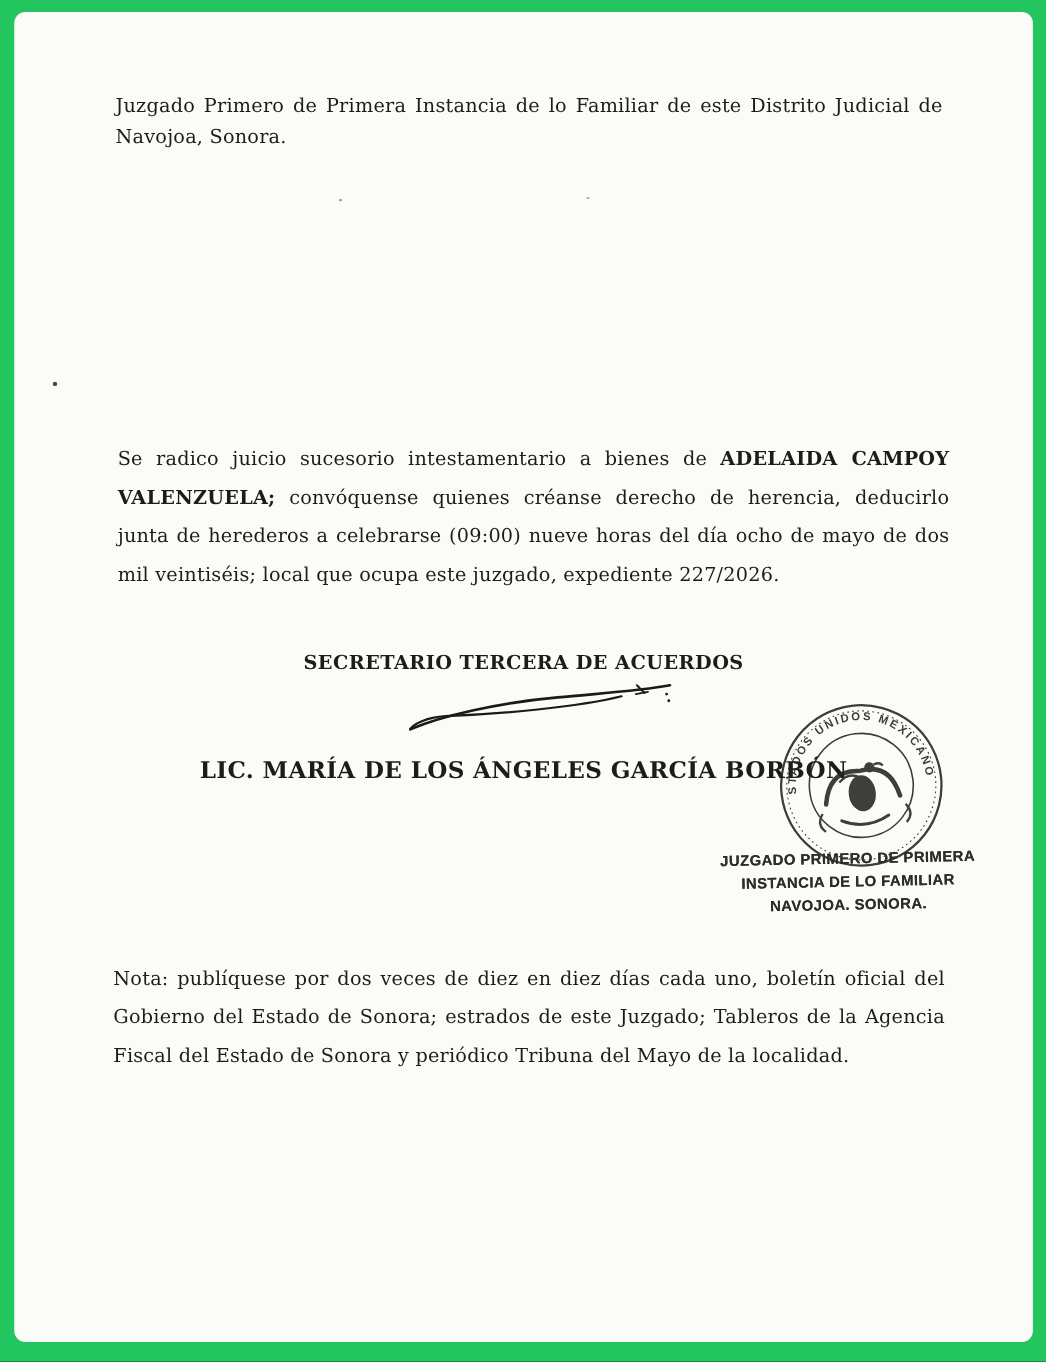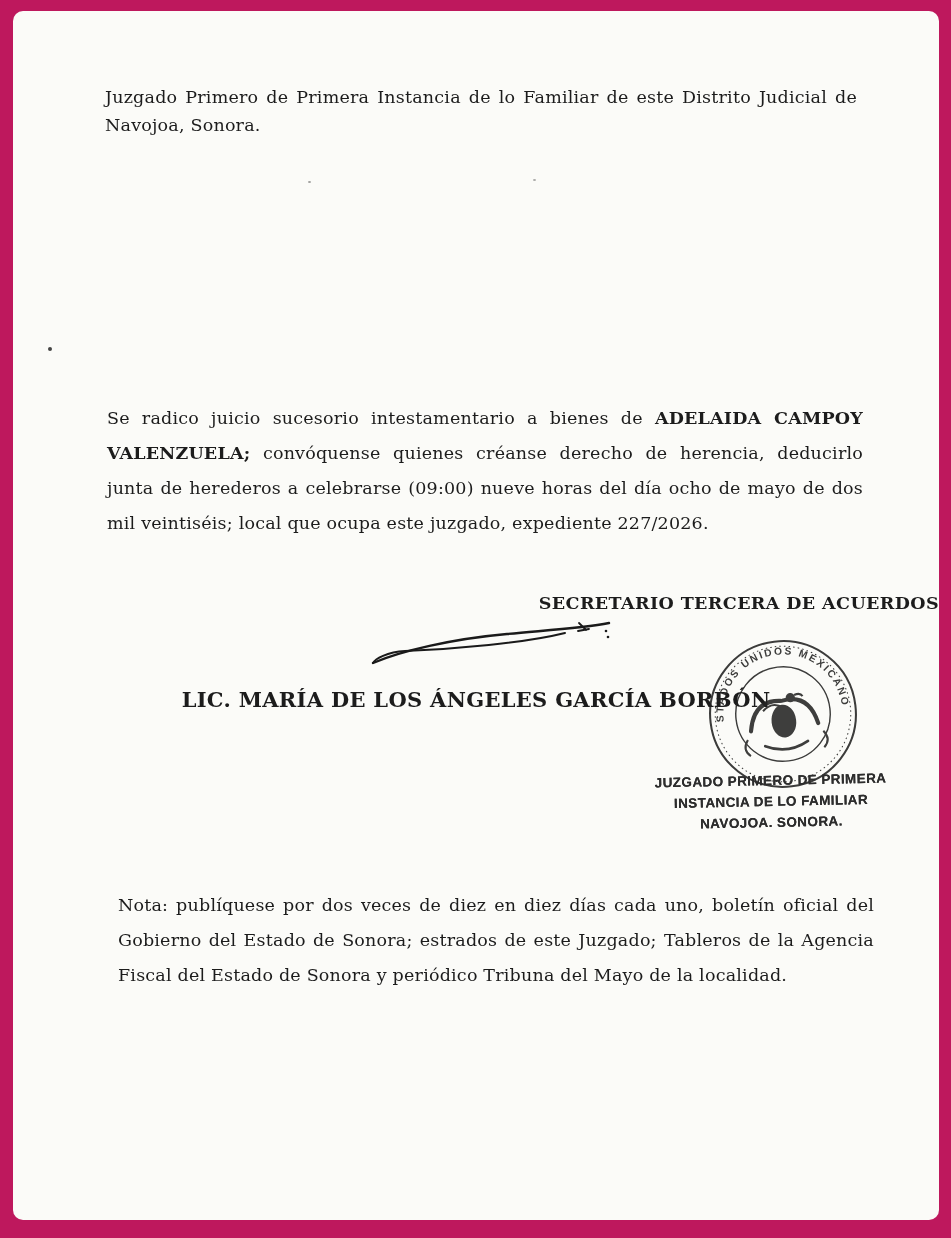--- a/index.html
+++ b/index.html
@@ -1,20 +1,20 @@
 <!DOCTYPE html>
 <html><head>
 <meta charset="utf-8">
 <style>
   html, body { margin: 0; padding: 0; background: #111; }
   .scan {
     position: relative;
     width: 951px;
     height: 1238px;
-    background: #be185d;
+    background: #22c55e;
     box-sizing: border-box;
     padding: 11px 12px 18px 13px;
     font-family: "DejaVu Serif", "Liberation Serif", serif;
   }
   .page {
     position: relative;
     width: 100%;
     height: 100%;
     background: #fbfbf8;
     border-radius: 10px;
@@ -47,21 +47,21 @@
     margin: 4px;
     font-size: 17.5px;
     line-height: 2.0;
     text-align: justify;
     letter-spacing: 0.2px;
   }
   .secretary-heading {
     position: absolute;
     left: 0; top: 582px;
     width: 100%;
-    text-align: right;
+    text-align: center;
     font-weight: 700;
     font-size: 17.5px;
     letter-spacing: 0.4px;
   }
   .signature-svg {
     position: absolute;
     left: 352px; top: 608px;
     width: 256px; height: 62px;
   }
   .signatory-name {
@@ -91,21 +91,21 @@
     line-height: 1.55;
     letter-spacing: 0.4px;
     color: #2d2d2d;
     transform: rotate(-1.2deg);
     text-shadow: 0 0 0.5px #2d2d2d;
   }
   .note-para {
     position: absolute;
     left: 90px; top: 862px;
     width: 756px;
-    margin: 15px;
+    margin: 0;
     font-size: 17.5px;
     line-height: 2.0;
     text-align: justify;
     letter-spacing: 0.2px;
   }
   .speckle {
     position: absolute;
     background: #444;
     border-radius: 50%;
   }

